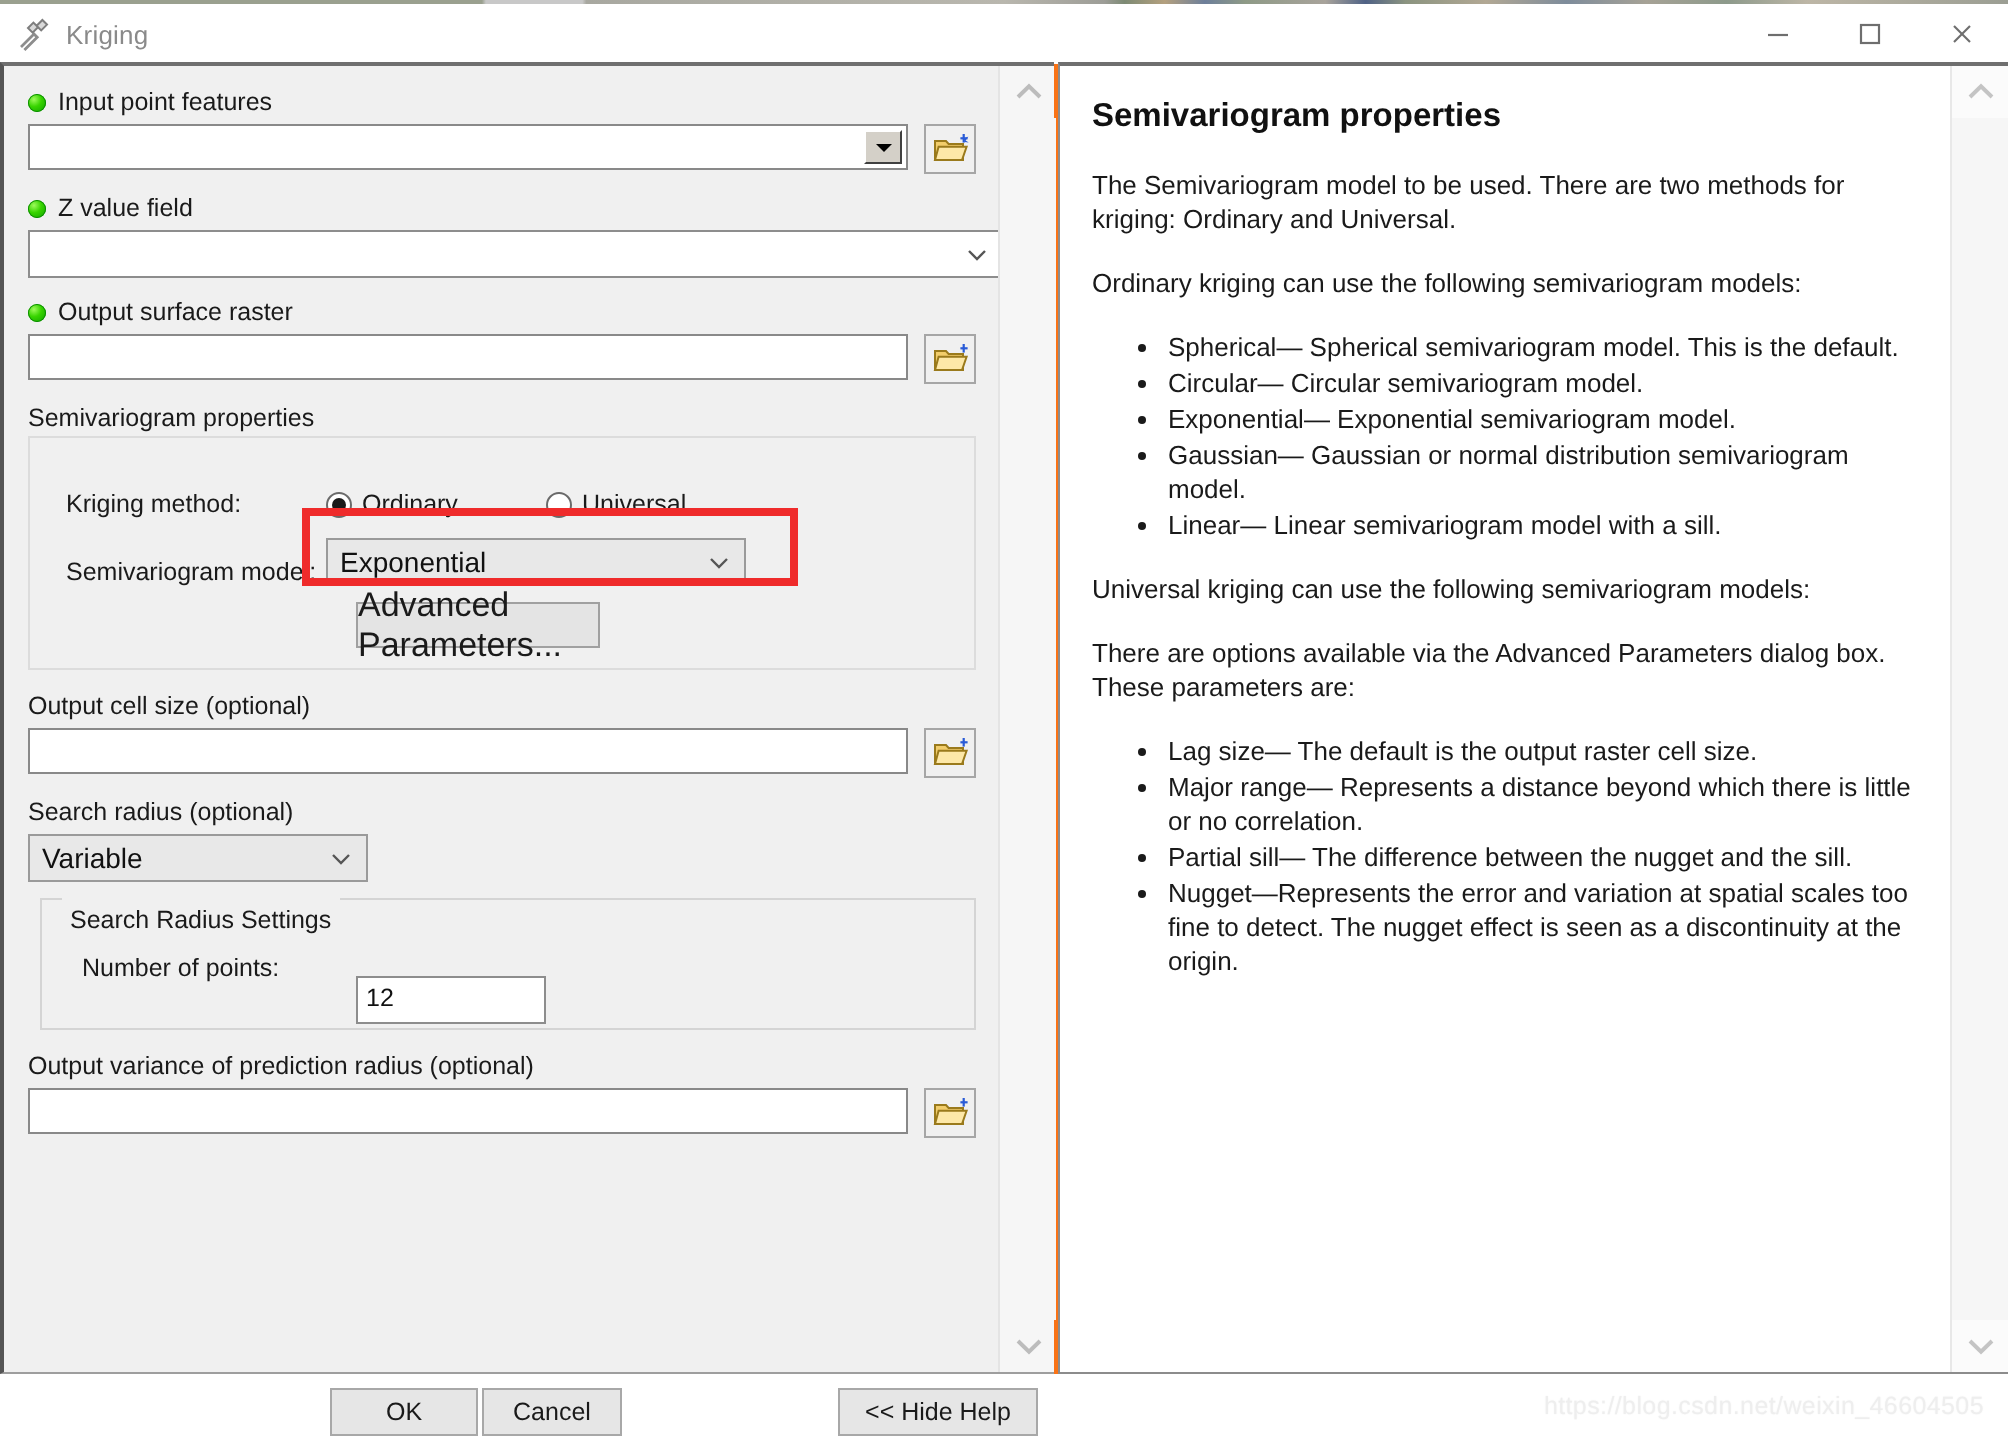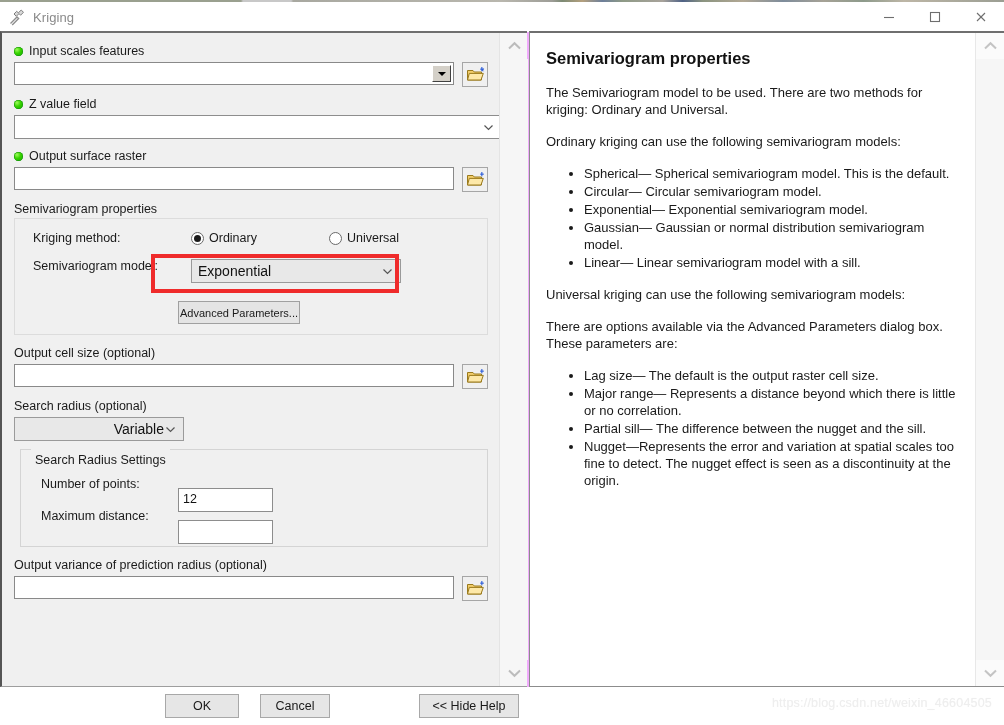--- a/index.html
+++ b/index.html
@@ -8,21 +8,21 @@
     width: 1004px; height: 725px;
     overflow: hidden;
     background: #ffffff;
     font-family: "Liberation Sans", sans-serif;
   }
 
   #app {
     position: relative;
     width: 1000px;
     height: 725px;
-    background: #f0abfc;
+    background: #f97316;
   }
 
   
   #titlebar {
     position: absolute;
     left: 0; top: 2px;
     width: 1004px; height: 30px;
     background: #ffffff;
     display: flex;
     align-items: center;
@@ -170,38 +170,38 @@
     color: #1a1a1a;
     margin: 10px 0 2px 12px;
   }
   .grp-box {
     border: 1px solid #dcdcdc;
     margin: 0 12px;
     background: transparent;
   }
 
   .semivar-inner { padding: 12px 0 10px 0; }
-  .sv-row { display: flex; align-items: flex-start; height: 28px; padding-left: 18px; gap: 28px; }
+  .sv-row { display: flex; align-items: flex-end; height: 28px; padding-left: 18px; }
   .sv-label { width: 130px; font-size: 12.5px; color: #1a1a1a; }
 
   .radio-wrap { display: flex; align-items: center; gap: 5px; font-size: 12.5px; color:#1a1a1a; }
   .radio {
     width: 13px; height: 13px; border-radius: 50%;
     border: 1px solid #6a6a6a; background: #fff;
     display: flex; align-items: center; justify-content: center;
     flex: none;
   }
   .radio .dotin { width: 7px; height: 7px; border-radius: 50%; background: #1a1a1a; }
 
   .adv-btn {
     margin: 8px 0 0 163px;
     width: 122px; height: 23px;
     background: #e4e4e4;
     border: 1px solid #a0a0a0;
-    font-size: 11px; color:#1a1a1a;
+    font-size: 17px; color:#1a1a1a;
     display: flex; align-items: center; justify-content: center;
   }
 
   
   .fieldset {
     position: relative;
     border: 1px solid #d4d4d4;
     margin: 8px 12px 0 18px;
     padding: 18px 12px 14px 12px;
   }
@@ -307,21 +307,21 @@
     position: absolute;
     top: 7px;
     height: 24px;
     background: #e6e6e6;
     border: 1px solid #a8a8a8;
     font-size: 12.5px;
     color: #1a1a1a;
     display: flex; align-items: center; justify-content: center;
   }
   #btn-ok        { left: 165px; width: 74px; }
-  #btn-cancel    { left: 260px; width: 70px; }
+  #btn-cancel    { left: 241px; width: 70px; }
   #btn-env       { left: 325px; width: 90px; margin-top: 31px; }
   #btn-hidehelp  { left: 419px; width: 100px; }
   #btn-toolhelp  { left: 558px; width: 100px; margin-top: 32px; }
 
   #watermark {
     position: absolute;
     right: 12px; top: 9px;
     font-size: 12.5px;
     color: #eeeeee;
     letter-spacing: 0.2px;
@@ -365,21 +365,21 @@
       </div>
     </div>
   </div>
 
   <div id="left-panel">
     <div id="left-content">
 
       <div class="field-block">
         <div class="field-label">
           <span class="dot"></span>
-          <span>Input scales features</span>
+          <span>Input point features</span>
         </div>
         <div class="row">
           <div class="combo-classic">
             <div class="cc-text"></div>
             <div class="cc-btn">
               <span class="tri-down"></span>
             </div>
           </div>
           <div class="browse-btn">
             <svg width="19" height="17" viewBox="0 0 19 17">
@@ -472,45 +472,41 @@
             <svg width="19" height="17" viewBox="0 0 19 17">
               <path d="M1.5 4.5 H7 L8.3 6 H15.5 V14 H1.5 Z" fill="#f2cd6b" stroke="#9a7a1c" stroke-width="1"></path>
               <path d="M3.3 7.4 H17.3 L15 14 H1.5 Z" fill="#fde8a8" stroke="#9a7a1c" stroke-width="1"></path>
               <rect x="15.3" y="1.0" width="1.1" height="4.3" fill="#2a5bd7"></rect>
               <rect x="14.2" y="2.6" width="3.6" height="1.1" fill="#2a5bd7"></rect>
             </svg>
           </div>
         </div>
       </div>
 
-      <div class="field-block" style="margin-top:9px;text-align:right;">
+      <div class="field-block" style="margin-top:9px;">
         <div class="field-label">
           <span>Search radius (optional)</span>
         </div>
         <div class="row">
           <div class="combo-flat combo-grey" style="flex:none;width:170px;">
             <div class="cf-text">Variable</div>
             <span class="chev">
               <svg width="13" height="13" viewBox="0 0 13 13">
                   <polyline points="2.5,4.5 6.5,8.5 10.5,4.5" fill="none" stroke="#555" stroke-width="1.2"></polyline>
                 </svg>
             </span>
           </div>
         </div>
       </div>
 
       <div class="fieldset">
         <div class="legend">Search Radius Settings</div>
         <div class="srs-row">
           <div class="srs-label">Number of points:</div>
           <div class="srs-input">12</div>
-        </div>
-        <div class="srs-row">
-          <div class="srs-label">Maximum distance:</div>
-          <div class="srs-input"></div>
         </div>
       </div>
 
       <div class="field-block" style="margin-top:10px;">
         <div class="field-label">
           <span>Output variance of prediction radius (optional)</span>
         </div>
         <div class="row">
           <div class="textinput"></div>
           <div class="browse-btn">

